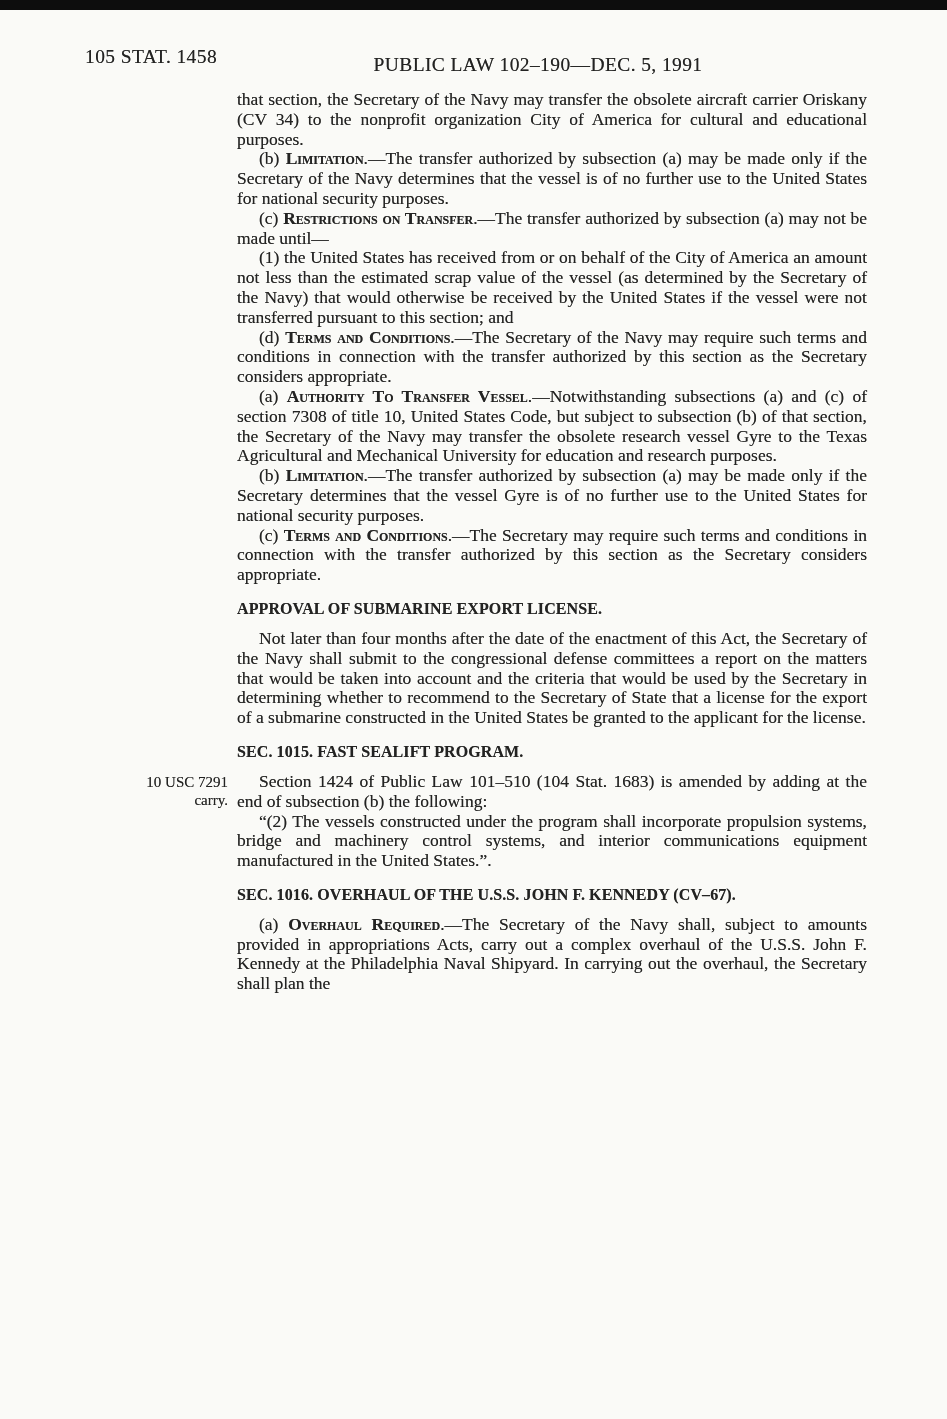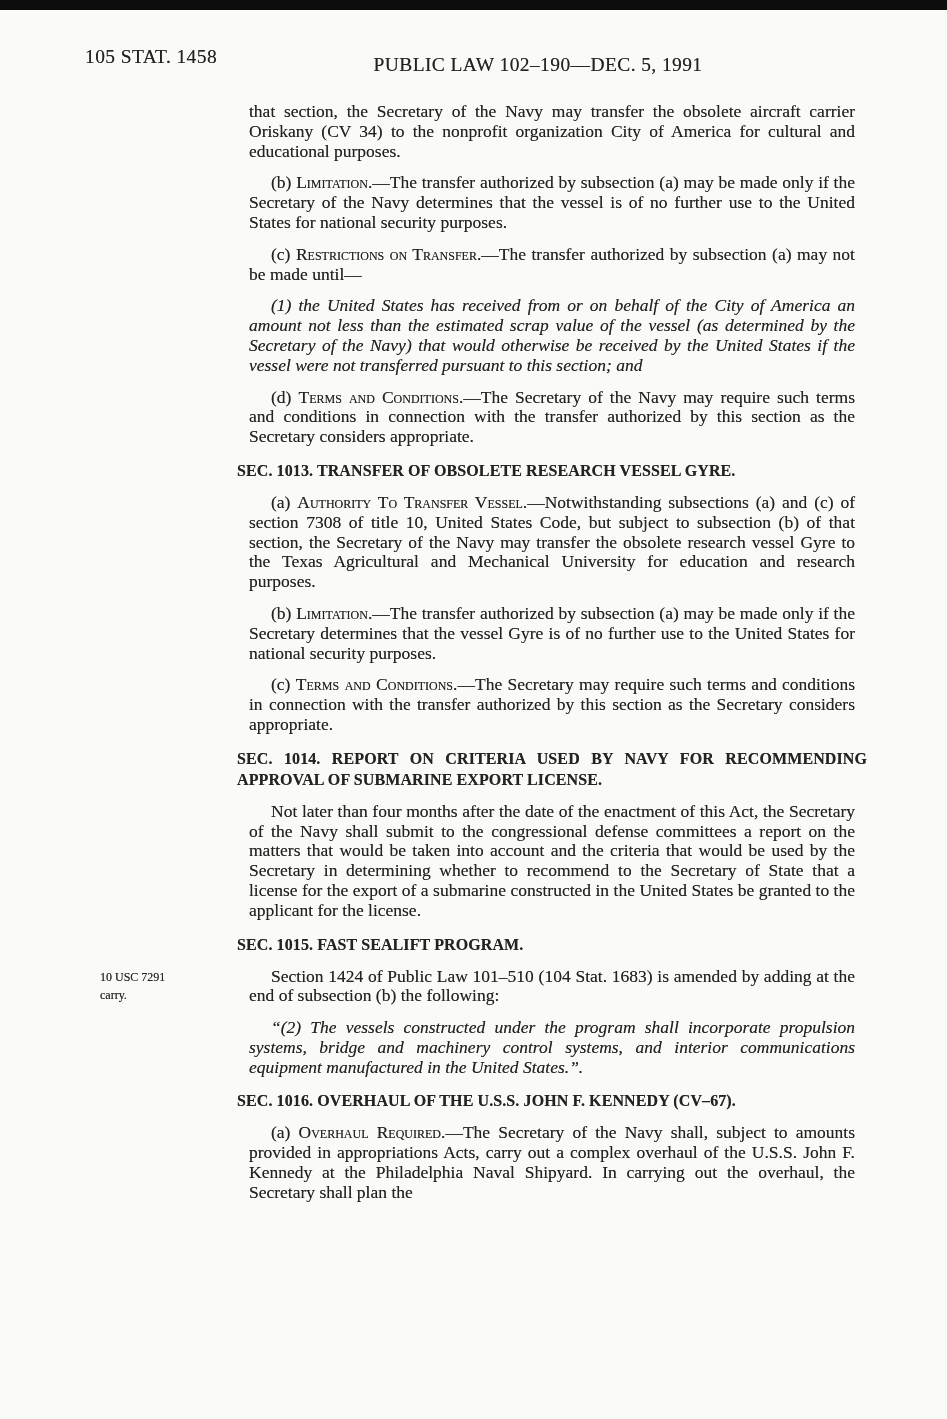--- a/index.html
+++ b/index.html
@@ -27,63 +27,59 @@
   .header .law {
     position: absolute; left: 538px; top: 8px; transform: translateX(-50%);
     font-size: 19.5px; letter-spacing: 0.4px; white-space: nowrap;
     text-shadow: 0 0 0.35px rgba(20,20,20,0.55);
   }
   .content {
     position: absolute; left: 237px; top: 90px; width: 630px;
     font-size: 17.5px; line-height: 19.8px;
     text-shadow: 0 0 0.35px rgba(20,20,20,0.5);
   }
-  .content p { margin: 12px; text-align: justify; }
+  .content p { margin: 0; text-align: justify; }
   .para { text-indent: 22px; position: relative; }
   .para.flush { text-indent: 0; }
-  .sub { margin-left: 43px; text-indent: 22px; font-style: italic; }
-  .sc { font-variant: small-caps; }
+  .sub { margin-left: 43px; text-indent: 22px; }
+  .sc { font-variant: small-caps; font-weight: bold; }
   .heading {
     font-weight: bold; font-size: 16px; line-height: 21px;
     margin: 13px 0 10px 0;
     letter-spacing: 0.1px;
   }
   .hline { text-align: left; }
   .hline.center { text-align: left; }
   .hline.just { text-align: justify; text-align-last: justify; }
   .margin-note {
     position: absolute; left: -149px; top: 1px; width: 140px;
-    font-size: 12px; line-height: 18.5px;
-    text-align: left; text-indent: 0; white-space: nowrap;
+    font-size: 15px; line-height: 18.5px;
+    text-align: right; text-indent: 0; white-space: nowrap;
   }
   .mline { display: block; }
 </style>
 </head>
 <body>
 
 <div class="page">
   <div class="top-bar"></div>
   <div class="header">
     <span class="stat">105 STAT. 1458</span>
     <span class="law">PUBLIC LAW 102–190—DEC. 5, 1991</span>
   </div>
   <div class="content" id="content">
       <p class="para flush"><span>that section, the Secretary of the Navy may transfer the obsolete aircraft carrier Oriskany (CV 34) to the nonprofit organization City of America for cultural and educational purposes.</span></p>
       <p class="para"><span>(b) </span><span class="sc">Limitation</span><span>.—The transfer authorized by subsection (a) may be made only if the Secretary of the Navy determines that the vessel is of no further use to the United States for national security purposes.</span></p>
       <p class="para"><span>(c) </span><span class="sc">Restrictions on Transfer</span><span>.—The transfer authorized by subsection (a) may not be made until—</span></p>
       <p class="sub"><span>(1) the United States has received from or on behalf of the City of America an amount not less than the estimated scrap value of the vessel (as determined by the Secretary of the Navy) that would otherwise be received by the United States if the vessel were not transferred pursuant to this section; and</span></p>
       <p class="para"><span>(d) </span><span class="sc">Terms and Conditions</span><span>.—The Secretary of the Navy may require such terms and conditions in connection with the transfer authorized by this section as the Secretary considers appropriate.</span></p>
-      <div class="heading">
-        <div class="hline">SEC. 1013. TRANSFER OF OBSOLETE RESEARCH VESSEL GYRE.</div>
-      </div>
       <p class="para"><span>(a) </span><span class="sc">Authority To Transfer Vessel</span><span>.—Notwithstanding subsections (a) and (c) of section 7308 of title 10, United States Code, but subject to subsection (b) of that section, the Secretary of the Navy may transfer the obsolete research vessel Gyre to the Texas Agricultural and Mechanical University for education and research purposes.</span></p>
       <p class="para"><span>(b) </span><span class="sc">Limitation</span><span>.—The transfer authorized by subsection (a) may be made only if the Secretary determines that the vessel Gyre is of no further use to the United States for national security purposes.</span></p>
       <p class="para"><span>(c) </span><span class="sc">Terms and Conditions</span><span>.—The Secretary may require such terms and conditions in connection with the transfer authorized by this section as the Secretary considers appropriate.</span></p>
       <div class="heading">
-        <div class="hline just">SEC. 1014. REPORT ON CRITERIA USED BY NAVY FOR RECOMMENDING</div>
         <div class="hline center">APPROVAL OF SUBMARINE EXPORT LICENSE.</div>
       </div>
       <p class="para"><span>Not later than four months after the date of the enactment of this Act, the Secretary of the Navy shall submit to the congressional defense committees a report on the matters that would be taken into account and the criteria that would be used by the Secretary in determining whether to recommend to the Secretary of State that a license for the export of a submarine constructed in the United States be granted to the applicant for the license.</span></p>
       <div class="heading">
         <div class="hline">SEC. 1015. FAST SEALIFT PROGRAM.</div>
       </div>
       <p class="para"><span class="margin-note">
           <span class="mline">10 USC 7291</span>
           <span class="mline">carry.</span>
         </span><span>Section 1424 of Public Law 101–510 (104 Stat. 1683) is amended by adding at the end of subsection (b) the following:</span></p>

